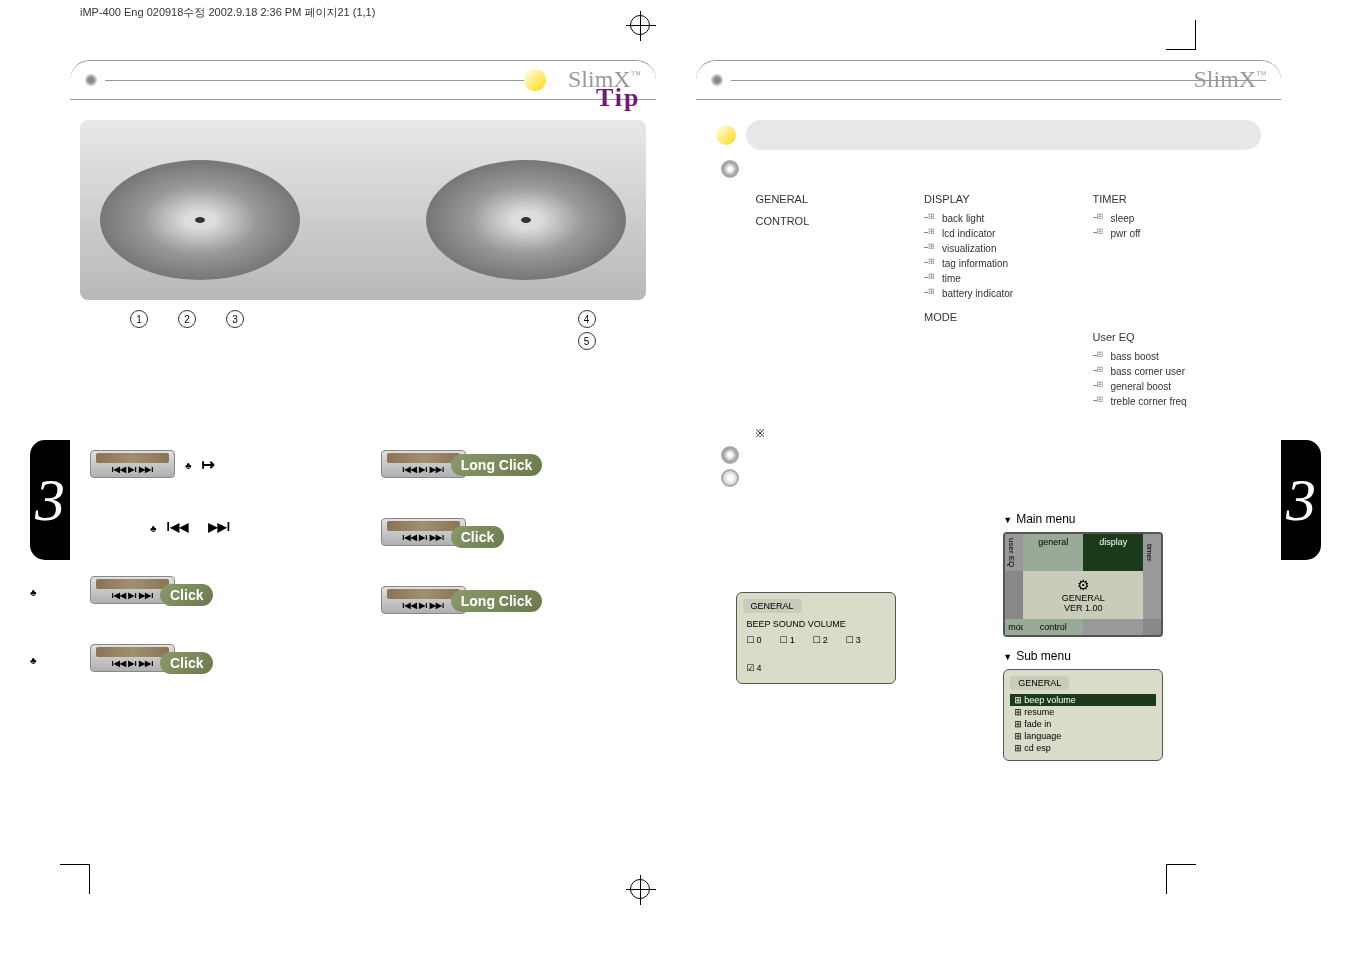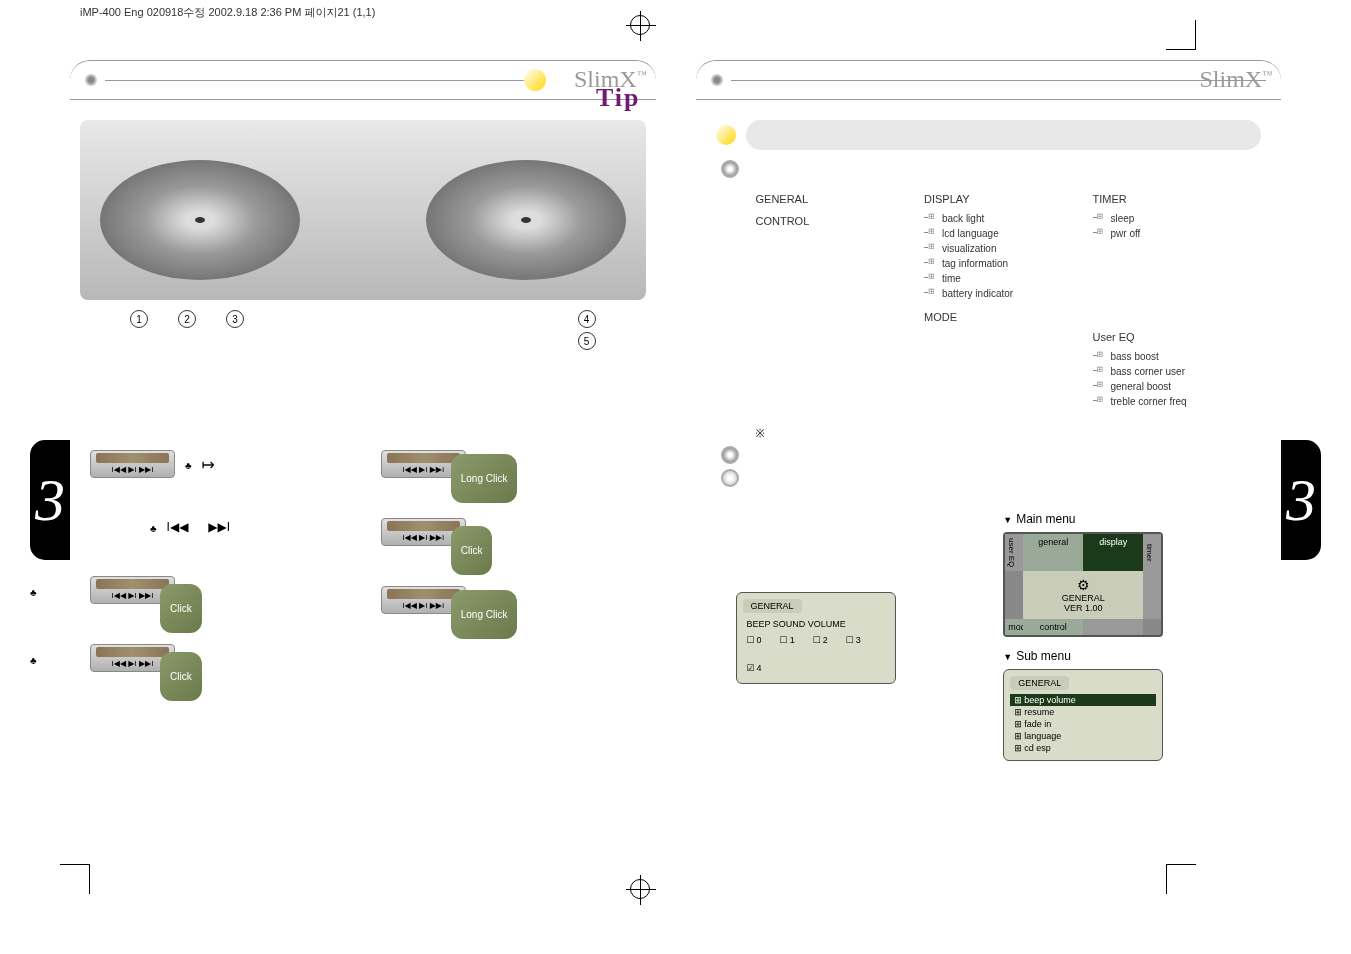--- a/index.html
+++ b/index.html
@@ -30,41 +30,41 @@
   .spread { position: absolute; top: 60px; left: 70px; right: 70px; bottom: 100px; display: flex; gap: 40px; }
   .page { flex: 1; position: relative; background: #fff; }
   
   .page-header { display: flex; align-items: center; height: 40px; border-top: 1px solid #999; border-bottom: 1px solid #999; border-radius: 20px 20px 0 0; padding: 0 15px; margin-bottom: 20px; position: relative; }
   .page-header::before { content: ''; width: 12px; height: 12px; background: radial-gradient(circle, #888 30%, #ccc 60%); border-radius: 50%; margin-right: 8px; }
   .header-line { flex: 1; height: 1px; background: #999; }
   
   .tip-label { font-family: serif; font-size: 26px; color: #701a75; font-weight: bold; letter-spacing: 2px; margin-left: 50px; margin-top: 36px; }
   .tip-bulb { width: 22px; height: 22px; background: linear-gradient(135deg, #fff, #ffd700); border-radius: 50%; margin-left: -5px; }
   
-  .brand { position: absolute; right: 9px; top: 5px; font-family: serif; font-size: 24px; color: #999; }
+  .brand { position: absolute; right: 15px; top: 5px; font-family: serif; font-size: 24px; color: #999; }
   .brand sup { font-size: 10px; }
   
   .product-image { height: 180px; background: linear-gradient(180deg, #e8e8e8 0%, #d0d0d0 50%, #b8b8b8 100%); border-radius: 8px; position: relative; margin: 0 10px; overflow: hidden; }
   .disc { position: absolute; width: 200px; height: 120px; background: radial-gradient(ellipse, #ddd 10%, #999 40%, #777 70%, #555 100%); border-radius: 50%; top: 40px; }
   .disc.left { left: 20px; }
   .disc.right { right: 20px; }
   .disc::after { content: ''; position: absolute; top: 50%; left: 50%; width: 10px; height: 6px; background: #333; border-radius: 50%; transform: translate(-50%, -50%); }
   
   .callouts { display: flex; gap: 30px; margin: 10px 60px; }
   .callout-num { width: 18px; height: 18px; border: 1px solid #333; border-radius: 50%; display: flex; align-items: center; justify-content: center; font-size: 10px; }
   
-  .remotes-area { display: flex; margin-top: 100px; padding: 0 20px; gap: 36px; }
+  .remotes-area { display: flex; margin-top: 100px; padding: 0 20px; gap: 36px; font-weight: bold; }
   .remotes-col { flex: 1; display: flex; flex-direction: column; gap: 40px; }
   
   .remote-row { display: flex; align-items: center; gap: 10px; position: relative; }
   .remote { width: 85px; height: 28px; background: linear-gradient(180deg, #e0e0e0, #b0b0b0); border-radius: 4px; border: 1px solid #888; position: relative; display: flex; align-items: center; justify-content: center; gap: 4px; }
   .remote-display { position: absolute; top: 2px; left: 5px; right: 5px; height: 10px; background: linear-gradient(90deg, #8b7355 0%, #a0906e 50%, #8b7355 100%); border-radius: 2px; }
   .remote-btns { display: flex; gap: 8px; margin-top: 10px; font-size: 8px; }
   
-  .click-bubble { background: linear-gradient(135deg, #8b9a6b, #6b7a4b); color: #fff; padding: 19px 10px; border-radius: 12px; font-size: 10px; white-space: nowrap; position: absolute; text-align: right; }
+  .click-bubble { background: linear-gradient(135deg, #8b9a6b, #6b7a4b); color: #fff; padding: 3px 10px; border-radius: 12px; font-size: 14px; white-space: nowrap; position: absolute; text-align: right; }
   
   .nav-icons { display: flex; gap: 20px; font-size: 12px; }
   .club-icon::before { content: '♣'; font-size: 10px; }
   
   .side-tab { position: absolute; width: 40px; height: 120px; background: #000; top: 380px; }
   .side-tab.left { left: -40px; border-radius: 15px 0 0 15px; }
   .side-tab.right { right: -40px; border-radius: 0 15px 15px 0; }
   .side-tab-num { color: #fff; font-family: serif; font-size: 60px; font-style: italic; line-height: 120px; text-align: center; }
   
   
@@ -235,21 +235,21 @@
         <div class="bg-num">1</div>
         <div class="menu-section-title">GENERAL</div>
         <div class="bg-num" style="top:140px;">4</div>
         <div class="menu-section-title" style="margin-top:10px;">CONTROL</div>
       </div>
       <div class="menu-col">
         <div class="bg-num">2</div>
         <div class="menu-section-title">DISPLAY</div>
         <ul class="menu-list" id="list-display">
             <li>back light</li>
-            <li>lcd language</li>
+            <li>lcd indicator</li>
             <li>visualization</li>
             <li>tag information</li>
             <li>time</li>
             <li>battery indicator</li>
           </ul>
         <div class="bg-num" style="top:140px;">5</div>
         <div class="menu-section-title" style="margin-top:10px;">MODE</div>
       </div>
       <div class="menu-col">
         <div class="bg-num">3</div>

